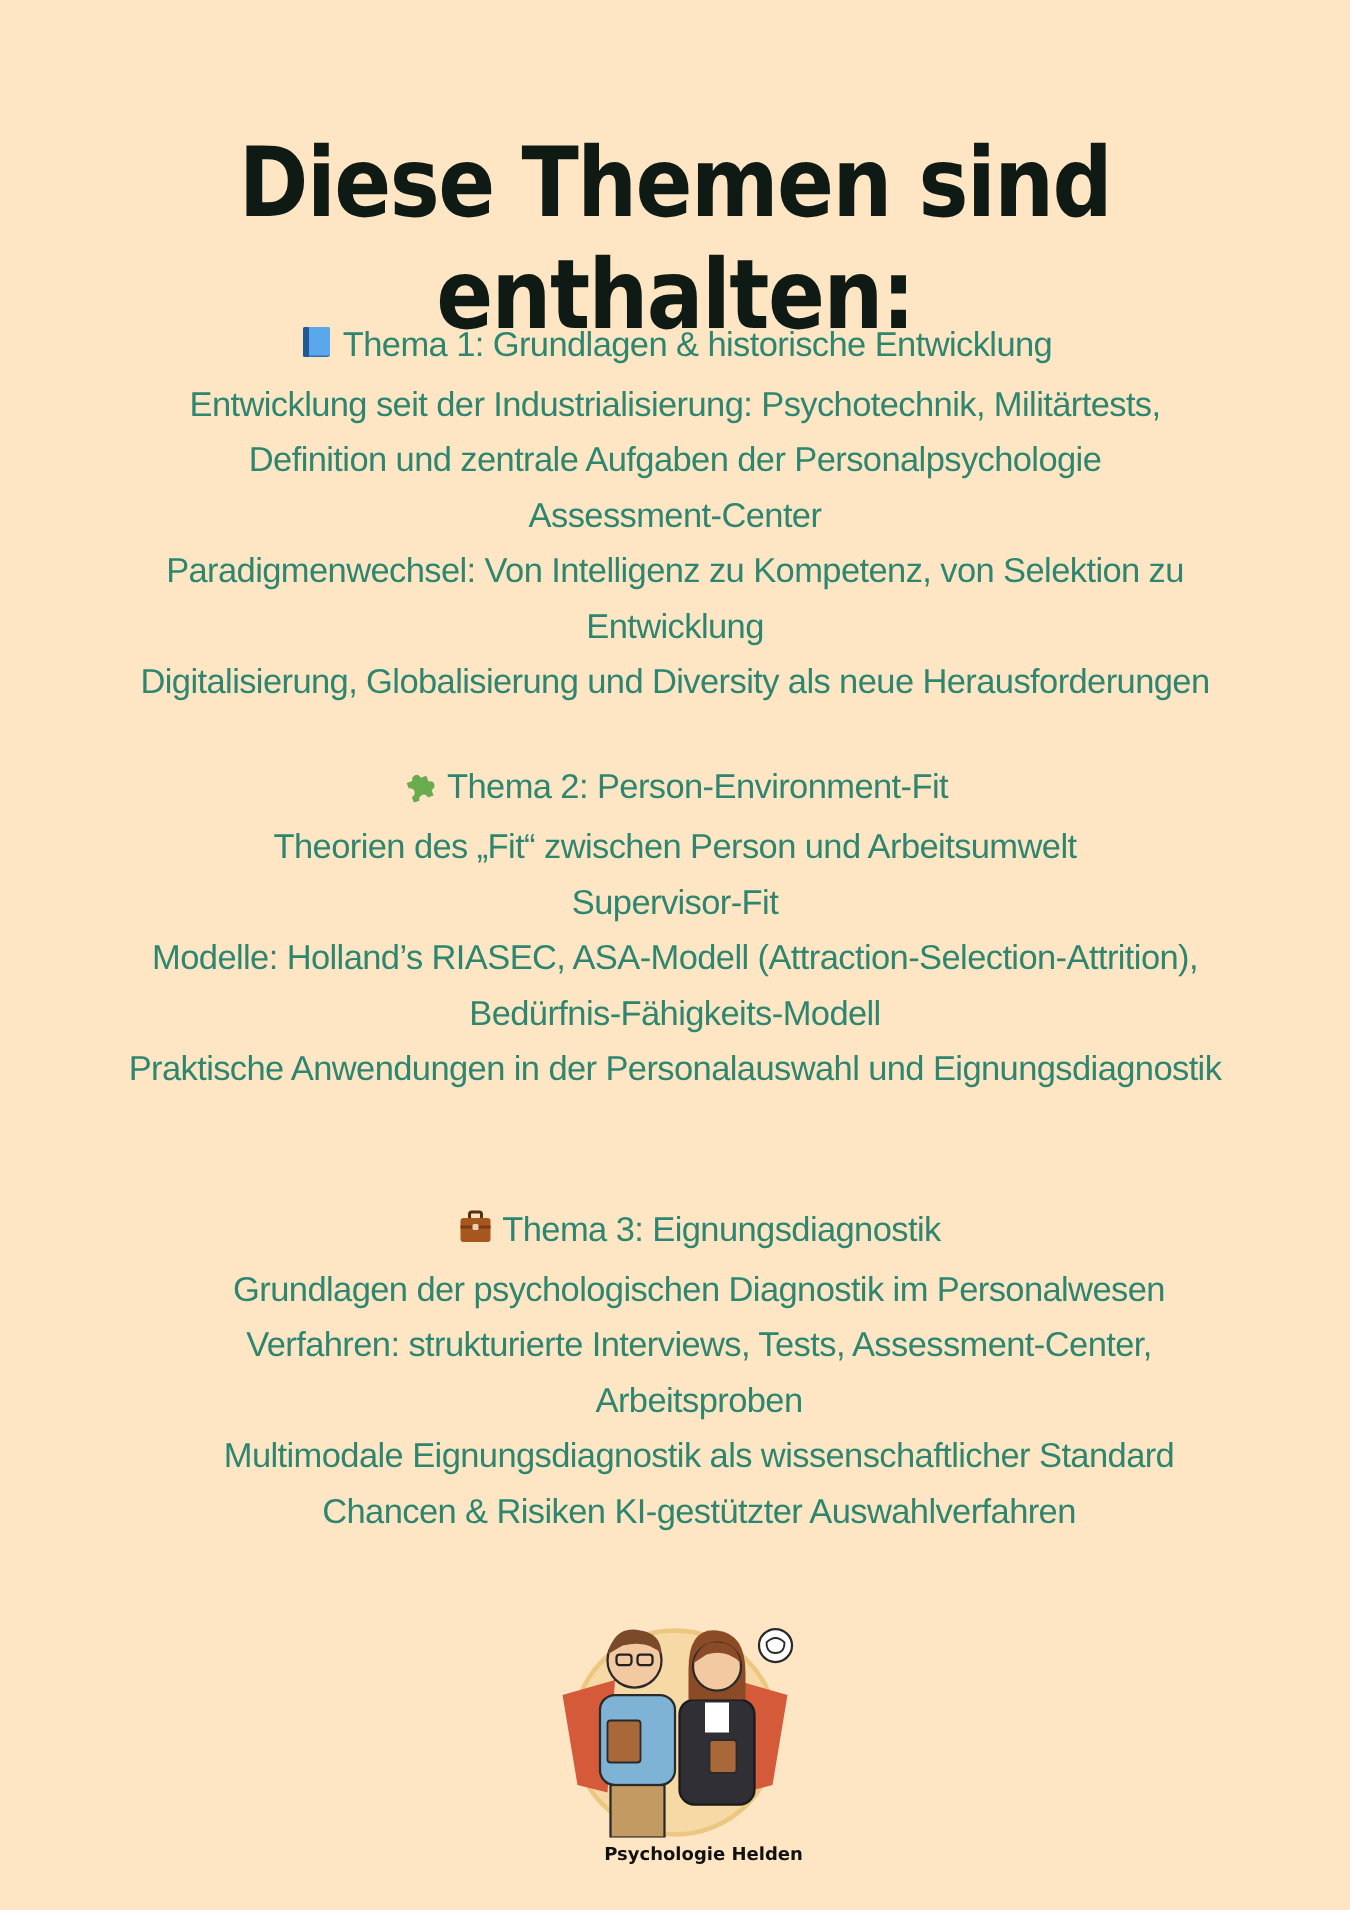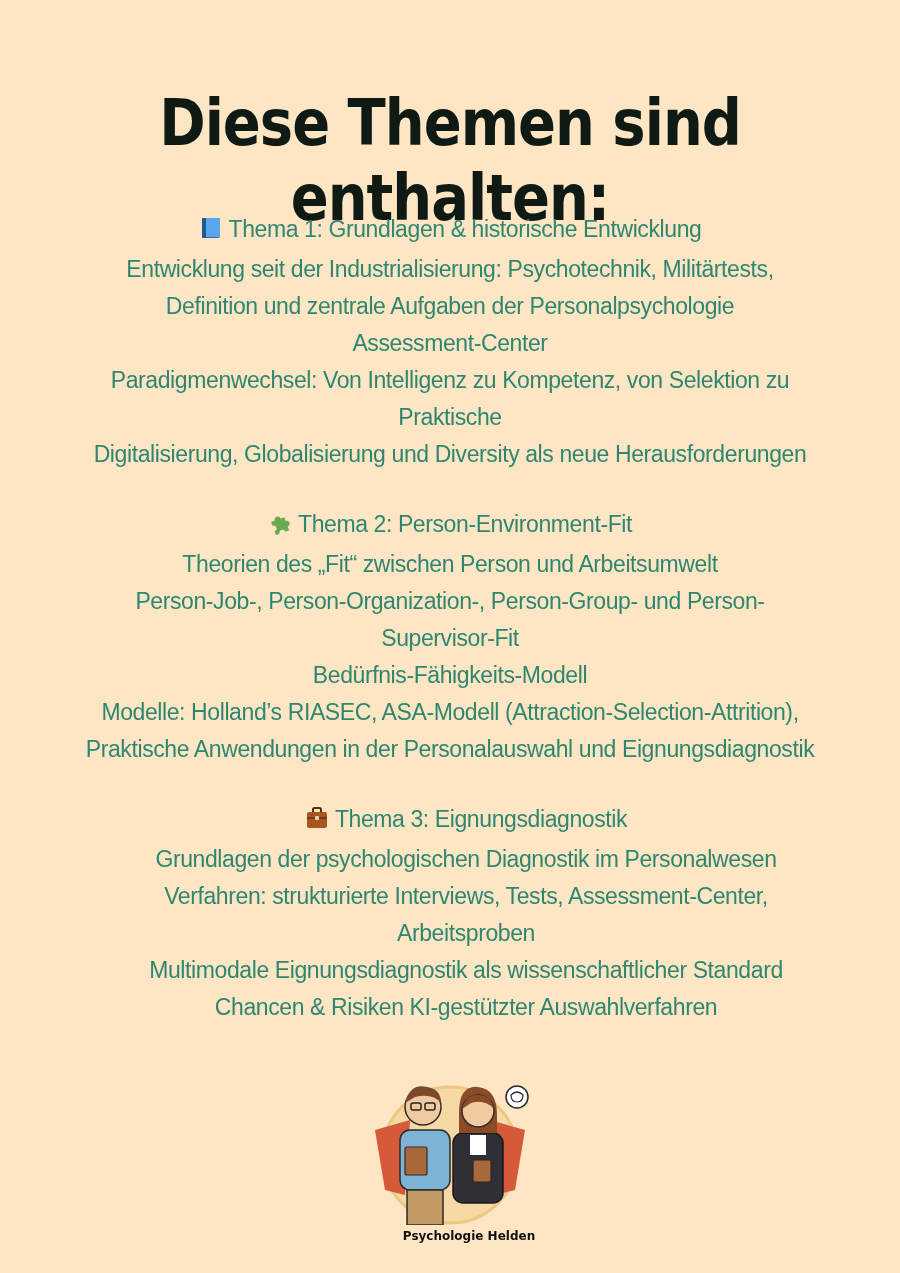--- a/index.html
+++ b/index.html
@@ -57,37 +57,36 @@
           <rect x="3" y="2" width="18" height="20" rx="2" fill="#2f6fb3"></rect>
           <rect x="6" y="2" width="15" height="19" rx="1.5" fill="#5aa7ec"></rect>
           <rect x="3" y="2" width="4" height="20" rx="1" fill="#1f5a94"></rect>
         </svg>
     </span><span>Thema 1: Grundlagen &amp; historische Entwicklung</span>
   </span>
   <span class="line">Entwicklung seit der Industrialisierung: Psychotechnik, Militärtests,</span>
   <span class="line">Definition und zentrale Aufgaben der Personalpsychologie</span>
   <span class="line">Assessment-Center</span>
   <span class="line">Paradigmenwechsel: Von Intelligenz zu Kompetenz, von Selektion zu</span>
-  <span class="line">Praktische</span>
+  <span class="line">Entwicklung</span>
   <span class="line">Digitalisierung, Globalisierung und Diversity als neue Herausforderungen</span>
 </div>
 
 <div class="topic" id="topic2">
   <span class="heading">
     <span class="ico">
       <svg width="24" height="24" viewBox="0 0 24 24">
           <path d="M4 8h4a3 3 0 1 1 6 0h4v4a3 3 0 1 1 0 6v4h-4a3 3 0 1 0-6 0H4v-4a3 3 0 1 0 0-6z" fill="#6aab4f" transform="rotate(-20 12 12)"></path>
         </svg>
     </span><span>Thema 2: Person-Environment-Fit</span>
   </span>
   <span class="line">Theorien des „Fit“ zwischen Person und Arbeitsumwelt</span>
-  <span class="line">Person-Job-, Person-Organization-, Person-Group- und Person-</span>
   <span class="line">Supervisor-Fit</span>
+  <span class="line">Modelle: Holland’s RIASEC, ASA-Modell (Attraction-Selection-Attrition),</span>
   <span class="line">Bedürfnis-Fähigkeits-Modell</span>
-  <span class="line">Modelle: Holland’s RIASEC, ASA-Modell (Attraction-Selection-Attrition),</span>
   <span class="line">Praktische Anwendungen in der Personalauswahl und Eignungsdiagnostik</span>
 </div>
 
 <div class="topic" id="topic3">
   <span class="heading">
     <span class="ico">
       <svg width="24" height="24" viewBox="0 0 24 24">
           <rect x="8" y="2" width="8" height="5" rx="1.5" fill="none" stroke="#5a2e12" stroke-width="2"></rect>
           <rect x="2" y="6" width="20" height="16" rx="2" fill="#a8561f"></rect>
           <rect x="2" y="11" width="20" height="2" fill="#7a3a12"></rect>

